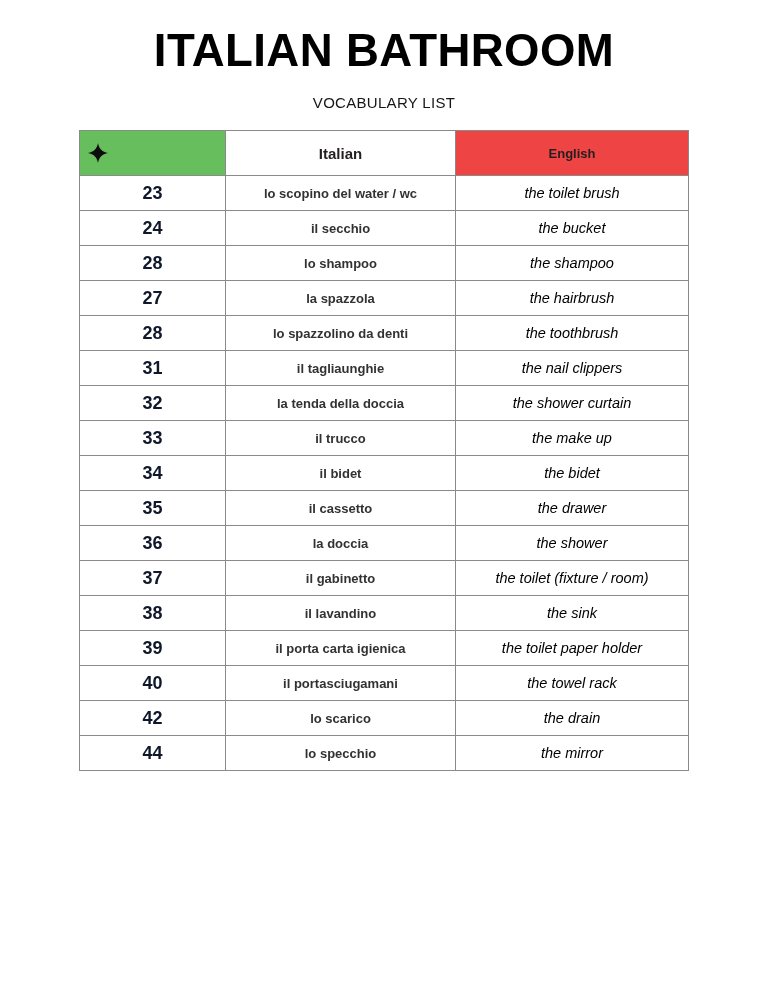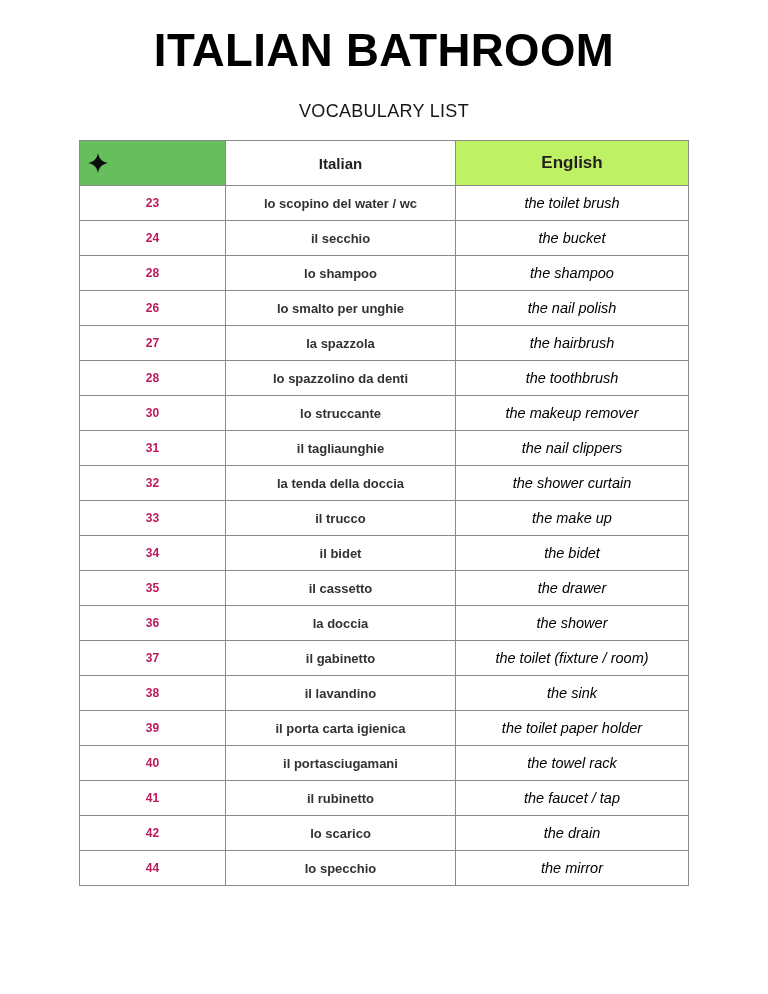--- a/index.html
+++ b/index.html
@@ -34,35 +34,35 @@
     font-weight: 700;
     font-size: 47px;
     line-height: 56px;
     letter-spacing: 0.4px;
     color: #000000;
     text-transform: uppercase;
     transform: scaleX(0.97);
   }
 
   .sub-title {
-    margin: 20px 0 0 0;
+    margin: 12px 0 0 0;
     font-family: "Liberation Sans", sans-serif;
     font-weight: 400;
-    font-size: 18px;
+    font-size: 15px;
     line-height: 26px;
     letter-spacing: 0.3px;
     color: #161616;
     text-transform: uppercase;
   }
 
   
   .table-wrap {
     position: absolute;
     left: 79px;
-    top: 140px;
+    top: 130px;
     width: 609px;
   }
 
   table.vocab {
     border-collapse: collapse;
     table-layout: fixed;
     width: 609px;
     border: 1px solid #8a8a8a;
   }
 
@@ -96,33 +96,33 @@
   }
 
   th.head-ita {
     background: #ffffff;
     font-size: 15px;
     font-weight: 700;
     color: #231f20;
   }
 
   th.head-eng {
-    background: #bef264;
-    font-size: 17px;
+    background: #ef4444;
+    font-size: 13px;
     font-weight: 700;
     color: #231f20;
   }
 
   
   table.vocab tbody tr { height: 35px; }
 
   td.cell-num {
-    font-size: 12px;
-    font-weight: 700;
-    color: #be185d;
+    font-size: 18px;
+    font-weight: 700;
+    color: #0f172a;
   }
   td.cell-ita {
     font-size: 13px;
     font-weight: 700;
     color: #333132;
   }
   td.cell-eng {
     font-size: 14.5px;
     font-weight: 400;
     font-style: italic;
@@ -169,40 +169,30 @@
             <td class="cell-num">24</td>
             <td class="cell-ita">il secchio</td>
             <td class="cell-eng">the bucket</td>
           </tr>
           <tr>
             <td class="cell-num">28</td>
             <td class="cell-ita">lo shampoo</td>
             <td class="cell-eng">the shampoo</td>
           </tr>
           <tr>
-            <td class="cell-num">26</td>
-            <td class="cell-ita">lo smalto per unghie</td>
-            <td class="cell-eng">the nail polish</td>
-          </tr>
-          <tr>
             <td class="cell-num">27</td>
             <td class="cell-ita">la spazzola</td>
             <td class="cell-eng">the hairbrush</td>
           </tr>
           <tr>
             <td class="cell-num">28</td>
             <td class="cell-ita">lo spazzolino da denti</td>
             <td class="cell-eng">the toothbrush</td>
           </tr>
           <tr>
-            <td class="cell-num">30</td>
-            <td class="cell-ita">lo struccante</td>
-            <td class="cell-eng">the makeup remover</td>
-          </tr>
-          <tr>
             <td class="cell-num">31</td>
             <td class="cell-ita">il tagliaunghie</td>
             <td class="cell-eng">the nail clippers</td>
           </tr>
           <tr>
             <td class="cell-num">32</td>
             <td class="cell-ita">la tenda della doccia</td>
             <td class="cell-eng">the shower curtain</td>
           </tr>
           <tr>
@@ -239,25 +229,20 @@
             <td class="cell-num">39</td>
             <td class="cell-ita">il porta carta igienica</td>
             <td class="cell-eng">the toilet paper holder</td>
           </tr>
           <tr>
             <td class="cell-num">40</td>
             <td class="cell-ita">il portasciugamani</td>
             <td class="cell-eng">the towel rack</td>
           </tr>
           <tr>
-            <td class="cell-num">41</td>
-            <td class="cell-ita">il rubinetto</td>
-            <td class="cell-eng">the faucet / tap</td>
-          </tr>
-          <tr>
             <td class="cell-num">42</td>
             <td class="cell-ita">lo scarico</td>
             <td class="cell-eng">the drain</td>
           </tr>
           <tr>
             <td class="cell-num">44</td>
             <td class="cell-ita">lo specchio</td>
             <td class="cell-eng">the mirror</td>
           </tr>
         </tbody>

